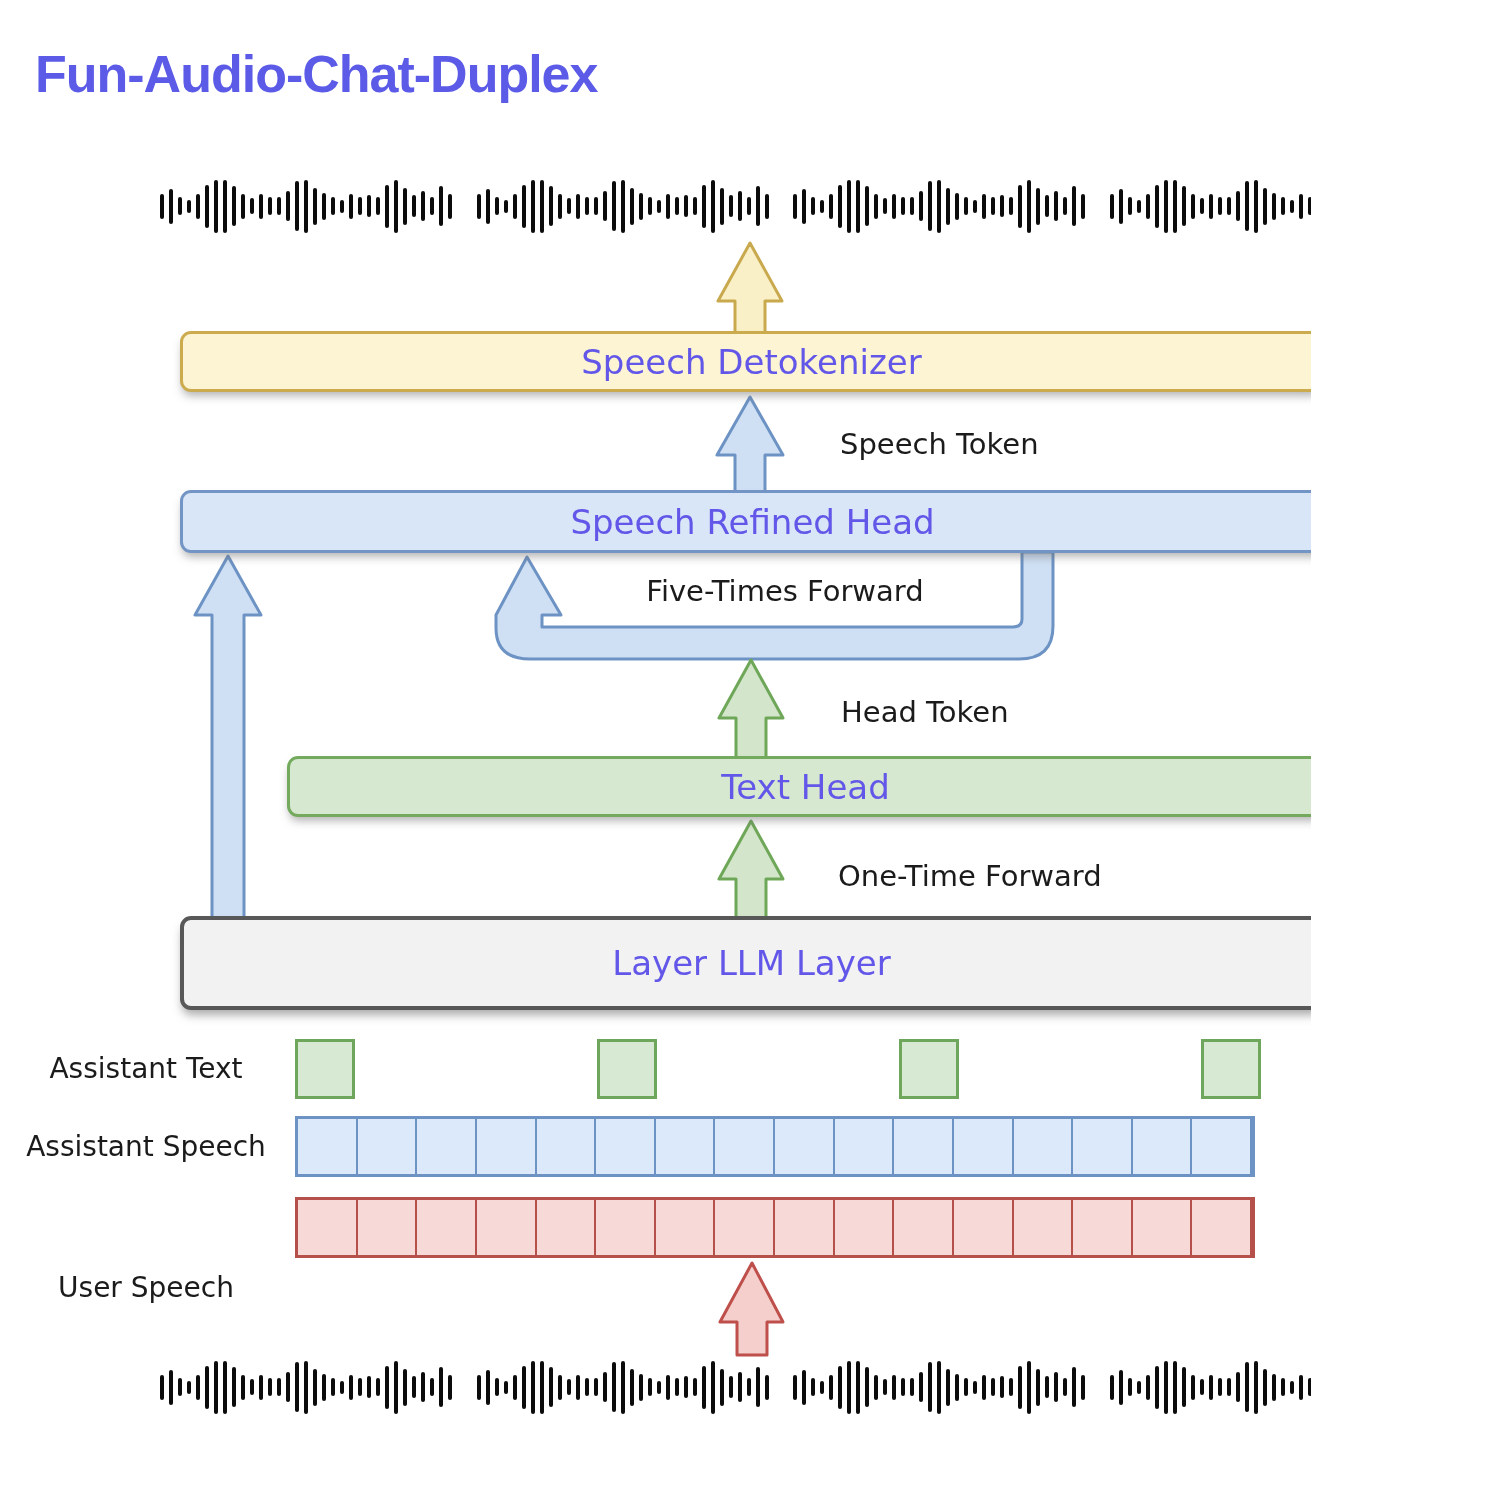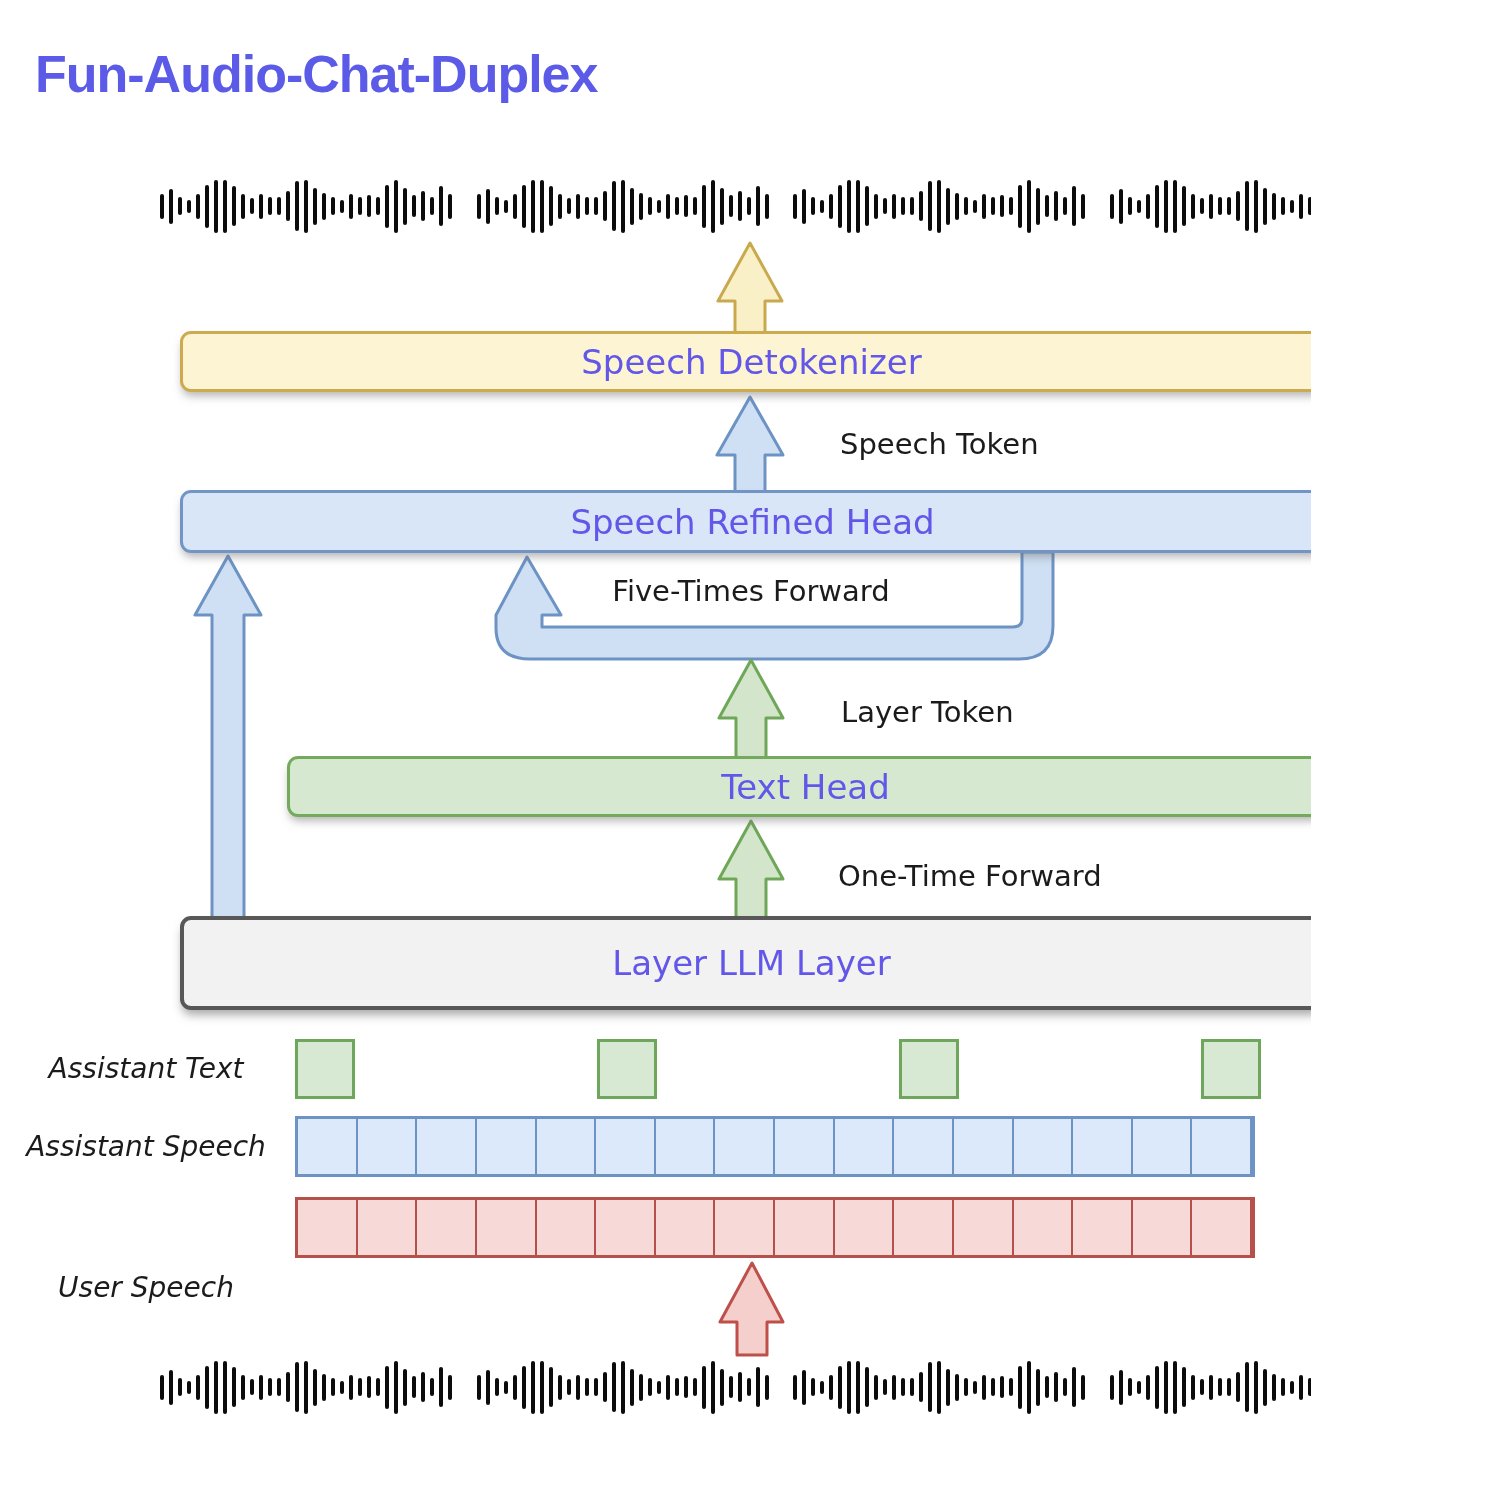--- a/index.html
+++ b/index.html
@@ -35,27 +35,27 @@
   #box-speech-refined-head{left:180px;top:490px;width:1145px;height:63px;
     background:var(--blue-fill);border:3px solid var(--blue-border);}
   #box-text-head{left:287px;top:756px;width:1037px;height:61px;
     background:var(--green-fill);border:3px solid var(--green-border);}
   #box-shared-llm{left:180px;top:916px;width:1143px;height:94px;
     background:var(--gray-fill);border:4px solid var(--gray-border);
     box-shadow:0 7px 10px -2px rgba(100,100,100,.55);}
   
   .flow-label{position:absolute;font-size:29px;color:var(--black-text);white-space:nowrap;}
   #label-speech-token{left:840px;top:427px;}
-  #label-five-times{left:751px;top:574px;transform:translateX(-50%);}
+  #label-five-times{left:785px;top:574px;transform:translateX(-50%);}
   #label-text-token{left:841px;top:695px;}
   #label-one-time{left:838px;top:859px;}
   
   .row-label{
     position:absolute;left:10px;width:272px;text-align:center;
-    font-size:28px;color:var(--black-text);white-space:nowrap;font-style:italic;
+    font-size:28px;color:var(--black-text);white-space:nowrap;
   }
   #label-assistant-text{top:1039px;height:60px;line-height:60px;}
   #label-assistant-speech{top:1116px;height:61px;line-height:61px;}
   #label-user-speech{top:1257px;height:61px;line-height:61px;}
   #assistant-text-row{
     position:absolute;left:295px;top:1039px;width:966px;height:60px;
     display:flex;justify-content:space-between;
   }
   .text-token-cell{
     width:60px;height:60px;box-sizing:border-box;
@@ -247,21 +247,21 @@
   <div id="box-text-head" class="module-box">
     <span>Text Head</span>
   </div>
 
   <div id="box-shared-llm" class="module-box">
     <span>Layer LLM Layer</span>
   </div>
 
   <div id="label-speech-token" class="flow-label">Speech Token</div>
   <div id="label-five-times" class="flow-label">Five-Times Forward</div>
-  <div id="label-text-token" class="flow-label">Layer Token</div>
+  <div id="label-text-token" class="flow-label">Head Token</div>
   <div id="label-one-time" class="flow-label">One-Time Forward</div>
 
   <div id="label-assistant-text" class="row-label">Assistant Text</div>
   <div id="assistant-text-row">
       <div class="text-token-cell"></div>
       <div class="text-token-cell"></div>
       <div class="text-token-cell"></div>
       <div class="text-token-cell"></div>
     </div>
 

